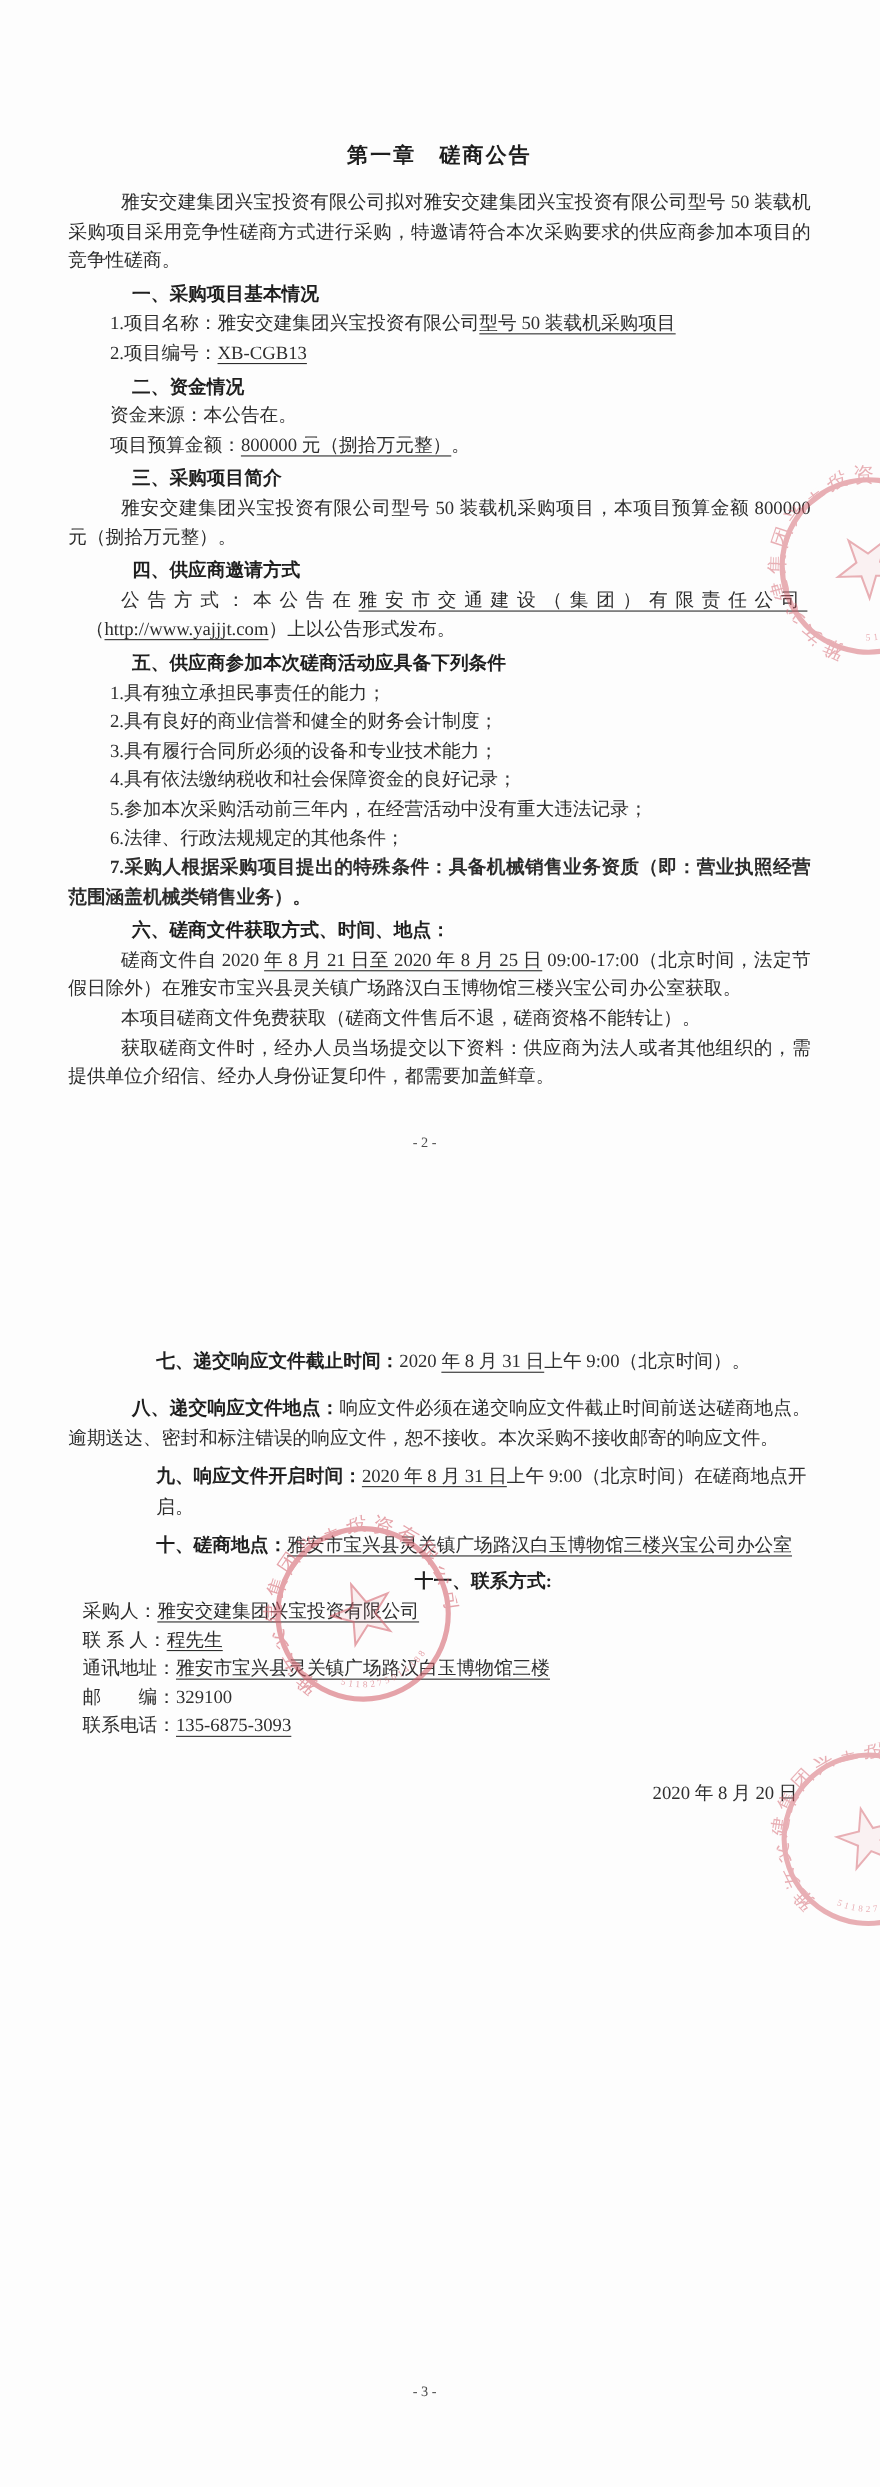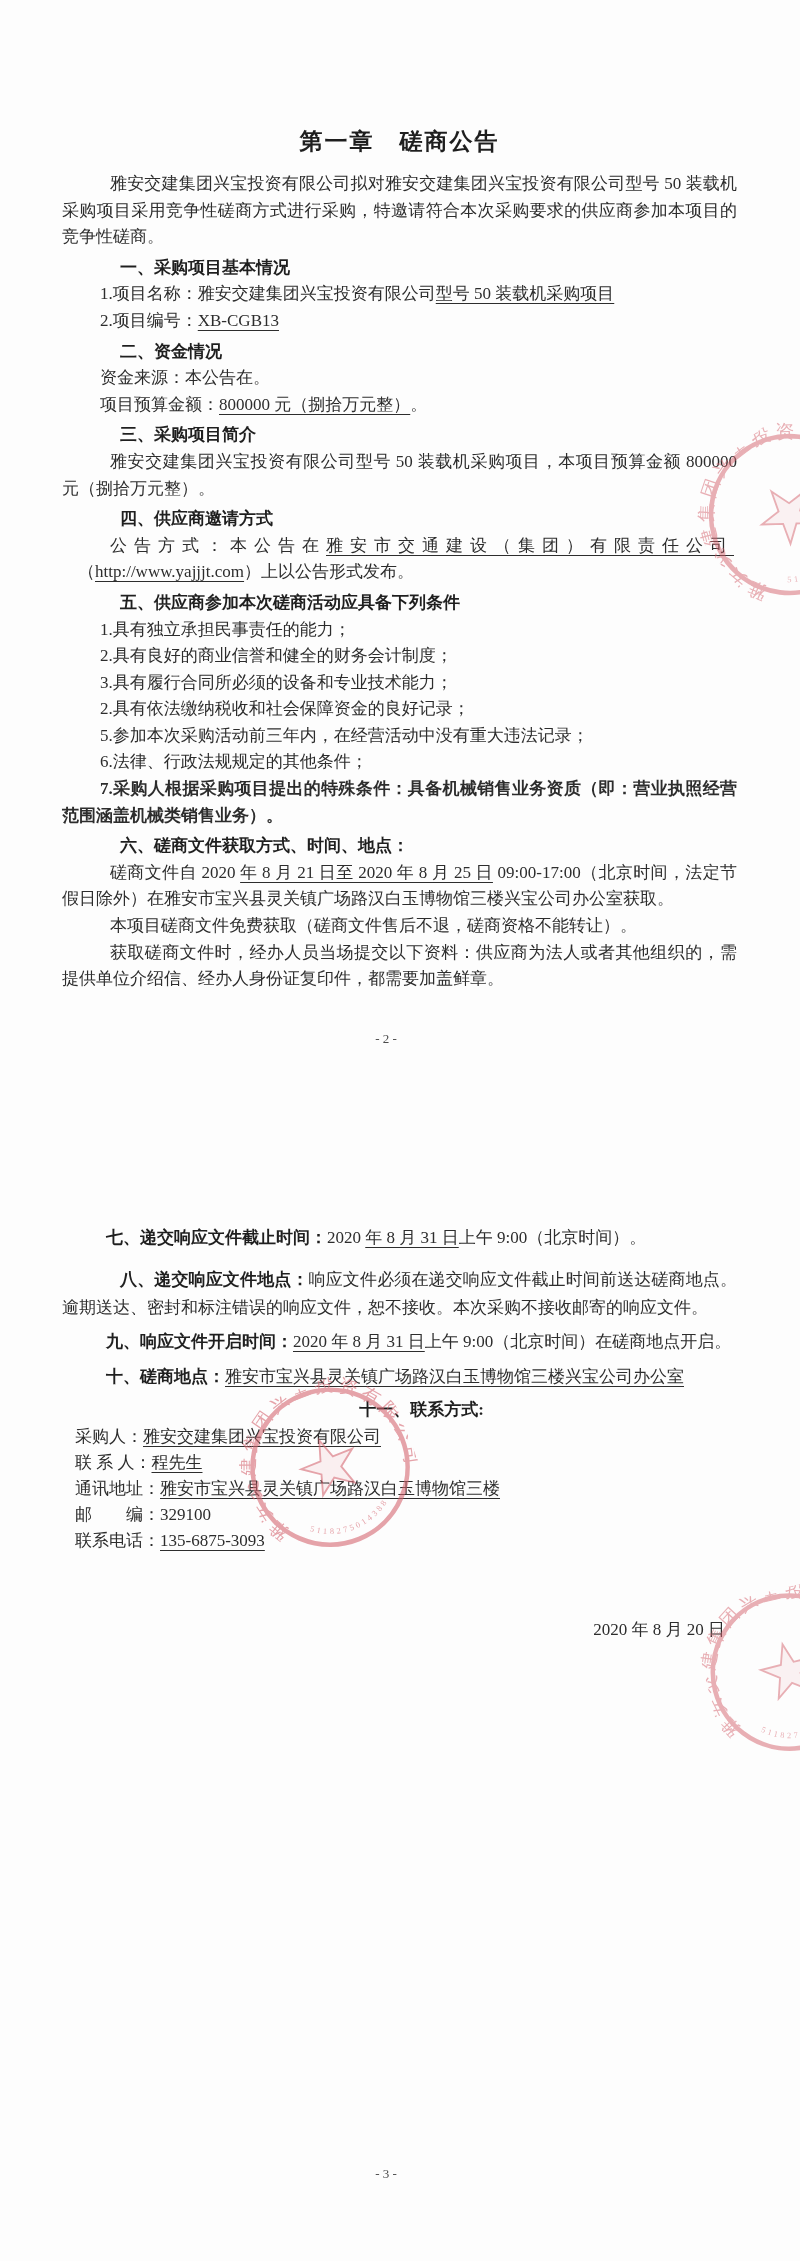--- a/index.html
+++ b/index.html
@@ -4,31 +4,31 @@
 <style>
   html,body{margin:0;padding:0;}
   body{
     width:800px;height:2261px;position:relative;overflow:hidden;
     background:#fdfdfd;color:#2d2d2d;
     font-family:"Liberation Serif","DejaVu Serif",serif;
     font-size:17px;
   }
   .doc1{position:absolute;left:62px;top:127px;width:675px;line-height:26.6px;}
   .doc2{position:absolute;left:62px;top:1224px;width:675px;line-height:28px;}
-  .title{font-size:23px;font-weight:bold;text-align:center;letter-spacing:2px;
+  .title{font-size:19px;font-weight:bold;text-align:center;letter-spacing:2px;
          line-height:30px;margin-bottom:14px;color:#1e1e1e;}
   .p{margin:0;text-indent:48px;text-align:justify;}
   .h{margin:4px 0 0 58px;font-weight:bold;color:#1f1f1f;}
   .li{margin-left:38px;}
   .li7{margin-left:0;text-indent:38px;text-align:justify;font-weight:bold;}
   .u{text-decoration:underline;text-underline-offset:4px;text-decoration-thickness:1px;}
   .announce{margin-left:0;text-indent:48px;letter-spacing:7px;white-space:nowrap;}
   .urlline{margin-left:16px;}
   .hl{font-weight:bold;color:#1f1f1f;}
-  .sec{margin-left:44px;}
+  .sec{margin-left:80px;}
   .m8{margin-top:14px;text-indent:58px;margin-left:0;text-align:justify;}
   .m9{margin-top:6px;}
   .m10{margin-top:7px;}
   .m11{margin-top:5px;text-align:center;}
   .contact{margin-left:13px;line-height:26px;}
   .pg{position:absolute;left:346px;width:80px;text-align:center;font-size:13px;color:#4a4a4a;}
   .pg2{top:1031px;}
   .pg3{top:2166px;}
   .date{position:absolute;left:62px;top:1618px;width:675px;text-align:right;
         padding-right:12px;box-sizing:border-box;}
@@ -62,21 +62,21 @@
   <p class="p">雅安交建集团兴宝投资有限公司型号 50 装载机采购项目，本项目预算金额 800000 元（捌拾万元整）。</p>
 
   <div class="h">四、供应商邀请方式</div>
   <div class="announce"><span>公告方式：本公告在</span><span class="u">雅安市交通建设（集团）有限责任公司</span></div>
   <div class="urlline"><span>（</span><span class="u">http://www.yajjjt.com</span><span>）上以公告形式发布。</span></div>
 
   <div class="h">五、供应商参加本次磋商活动应具备下列条件</div>
   <div class="li">1.具有独立承担民事责任的能力；</div>
   <div class="li">2.具有良好的商业信誉和健全的财务会计制度；</div>
   <div class="li">3.具有履行合同所必须的设备和专业技术能力；</div>
-  <div class="li">2.具有依法缴纳税收和社会保障资金的良好记录；</div>
+  <div class="li">4.具有依法缴纳税收和社会保障资金的良好记录；</div>
   <div class="li">5.参加本次采购活动前三年内，在经营活动中没有重大违法记录；</div>
   <div class="li">6.法律、行政法规规定的其他条件；</div>
   <div class="li7">7.采购人根据采购项目提出的特殊条件：具备机械销售业务资质（即：营业执照经营范围涵盖机械类销售业务）。</div>
 
   <div class="h">六、磋商文件获取方式、时间、地点：</div>
   <p class="p"><span>磋商文件自 2020 </span><span class="u">年 8 月 21 日至 2020 年 8 月 25 日</span><span> 09:00-17:00（北京时间，法定节假日除外）在雅安市宝兴县灵关镇广场路汉白玉博物馆三楼兴宝公司办公室获取。</span></p>
   <p class="p">本项目磋商文件免费获取（磋商文件售后不退，磋商资格不能转让）。</p>
   <p class="p">获取磋商文件时，经办人员当场提交以下资料：供应商为法人或者其他组织的，需提供单位介绍信、经办人身份证复印件，都需要加盖鲜章。</p>
 </div>
 

